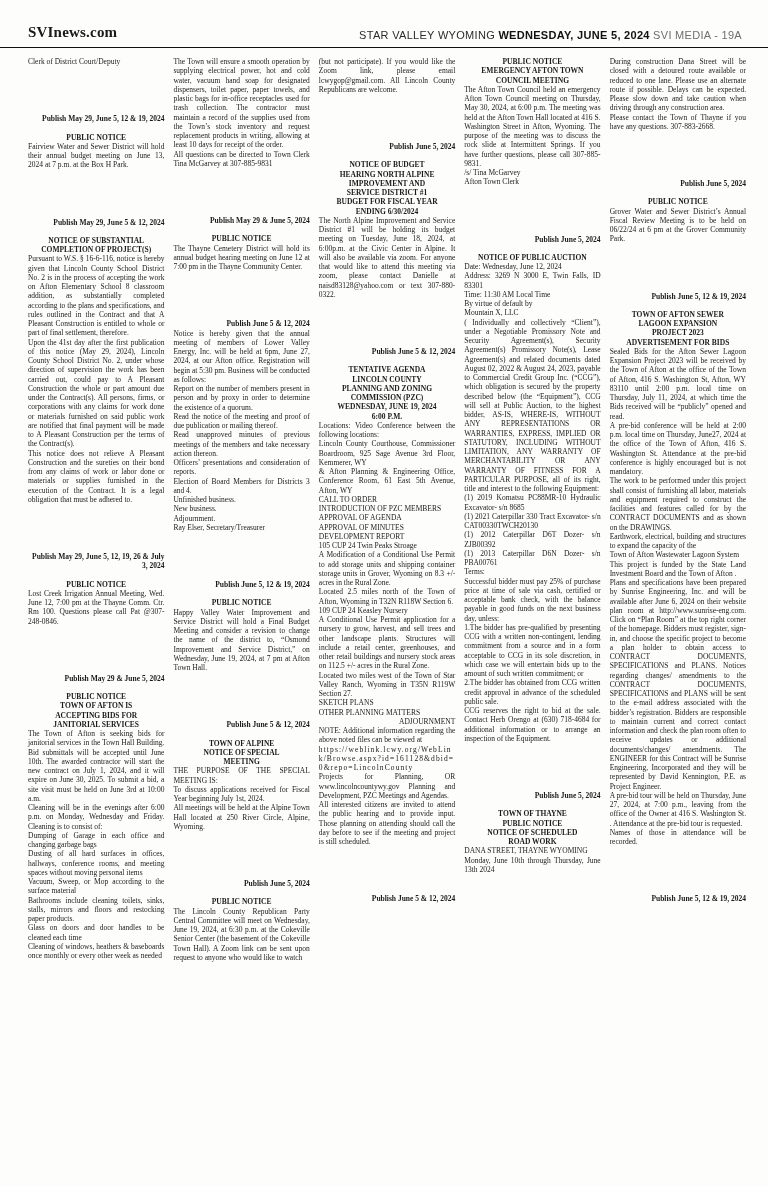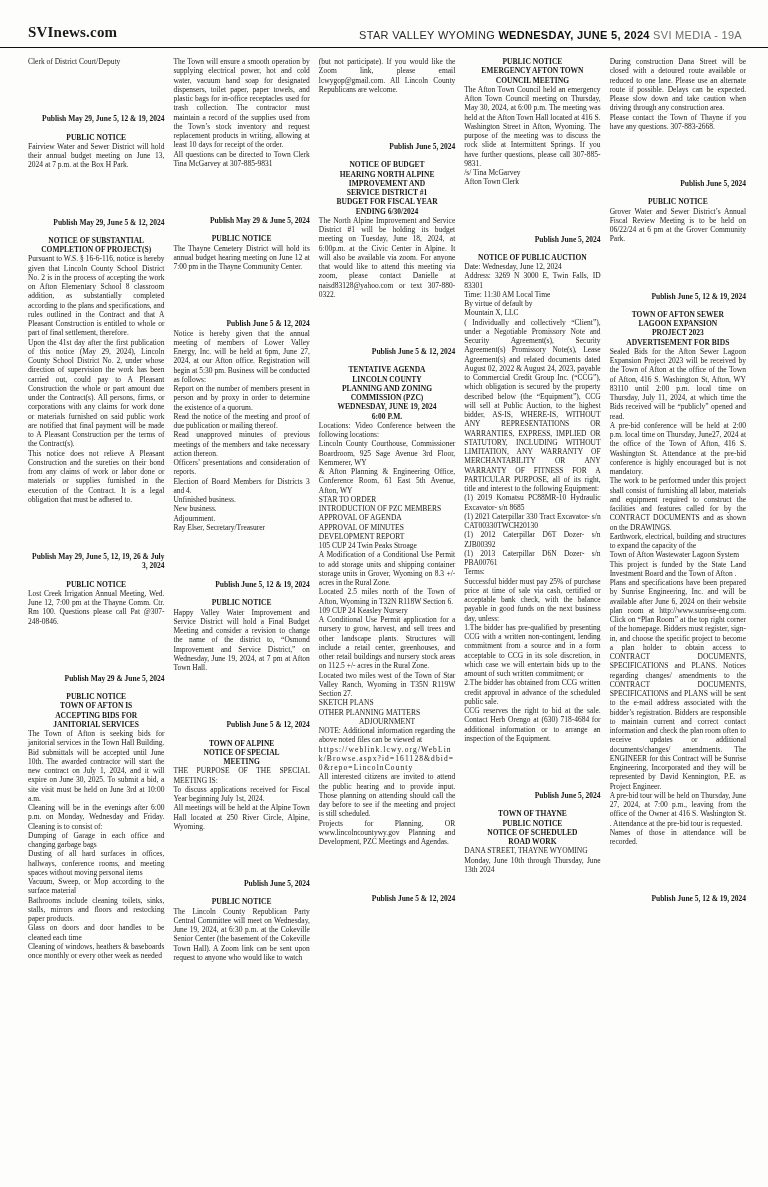--- a/index.html
+++ b/index.html
@@ -16,21 +16,21 @@
   .edition{font-family:"Liberation Sans","DejaVu Sans",sans-serif;font-size:11px;letter-spacing:.3px;color:#2b2b2b;}
   .edition .bold{font-weight:bold;color:#111;}
   .edition .media{color:#6e6e6e;}
   .cols{
     display:flex;gap:9px;padding:9px 22px 0 28px;
     height:1130px;overflow:hidden;
   }
   .col{flex:1 1 0;min-width:0;font-size:7.5px;line-height:9.25px;}
   .col .h{font-weight:bold;text-align:center;white-space:pre-line;margin-top:9px;}
   .col .p{text-align:justify;text-justify:inter-word;}
-  .col .pc{text-align:center;}
+  .col .pc{text-align:right;}
   .col .pub{font-weight:bold;text-align:right;margin-top:48px;}
   .col .url{text-align:justify;letter-spacing:1.1px;word-break:break-all;}
   .col > div:first-child{margin-top:0;}
 </style>
 </head>
 <body>
 
 <div class="page">
   <div class="masthead">
     <span class="site">SVInews.com</span>
@@ -109,38 +109,38 @@
         <div class="pub">Publish June 5 &amp; 12, 2024</div>
         <div class="h">TENTATIVE AGENDA
 LINCOLN COUNTY
 PLANNING AND ZONING
 COMMISSION (PZC)
 WEDNESDAY, JUNE 19, 2024
 6:00 P.M.</div>
         <div class="p">Locations: Video Conference between the following locations:</div>
         <div class="p">Lincoln County Courthouse, Commissioner Boardroom, 925 Sage Avenue 3rd Floor, Kemmerer, WY</div>
         <div class="p">&amp; Afton Planning &amp; Engineering Office, Conference Room, 61 East 5th Avenue, Afton, WY</div>
-        <div class="p">STAR TO ORDER</div>
+        <div class="p">CALL TO ORDER</div>
         <div class="p">INTRODUCTION OF PZC MEMBERS</div>
         <div class="p">APPROVAL OF AGENDA</div>
         <div class="p">APPROVAL OF MINUTES</div>
         <div class="p">DEVELOPMENT REPORT</div>
         <div class="p">105 CUP 24 Twin Peaks Stroage</div>
         <div class="p">A Modification of a Conditional Use Permit to add storage units and shipping container storage units in Grover, Wyoming on 8.3 +/- acres in the Rural Zone.</div>
         <div class="p">Located 2.5 miles north of the Town of Afton, Wyoming in T32N R118W Section 6.</div>
         <div class="p">109 CUP 24 Keasley Nursery</div>
         <div class="p">A Conditional Use Permit application for a nursery to grow, harvest, and sell trees and other landscape plants. Structures will include a retail center, greenhouses, and other retail buildings and nursery stock areas on 112.5 +/- acres in the Rural Zone.</div>
         <div class="p">Located two miles west of the Town of Star Valley Ranch, Wyoming in T35N R119W Section 27.</div>
         <div class="p">SKETCH PLANS</div>
         <div class="p">OTHER PLANNING MATTERS</div>
         <div class="pc">ADJOURNMENT</div>
         <div class="p">NOTE: Additional information regarding the above noted files can be viewed at</div>
         <div class="url">https://weblink.lcwy.org/WebLink/Browse.aspx?id=161128&amp;dbid=0&amp;repo=LincolnCounty</div>
+        <div class="p">Projects for Planning, OR www.lincolncountywy.gov Planning and Development, PZC Meetings and Agendas.</div>
         <div class="p">All interested citizens are invited to attend the public hearing and to provide input. Those planning on attending should call the day before to see if the meeting and project is still scheduled.</div>
-        <div class="p">Projects for Planning, OR www.lincolncountywy.gov Planning and Development, PZC Meetings and Agendas.</div>
         <div class="pub">Publish June 5 &amp; 12, 2024</div>
       </div>
     <div class="col">
         <div class="h">PUBLIC NOTICE
 EMERGENCY AFTON TOWN
 COUNCIL MEETING</div>
         <div class="p">The Afton Town Council held an emergency Afton Town Council meeting on Thursday, May 30, 2024, at 6:00 p.m. The meeting was held at the Afton Town Hall located at 416 S. Washington Street in Afton, Wyoming. The purpose of the meeting was to discuss the rock slide at Intermittent Springs. If you have further questions, please call 307-885-9831.</div>
         <div class="p">/s/ Tina McGarvey</div>
         <div class="p">Afton Town Clerk</div>
         <div class="pub">Publish June 5, 2024</div>

